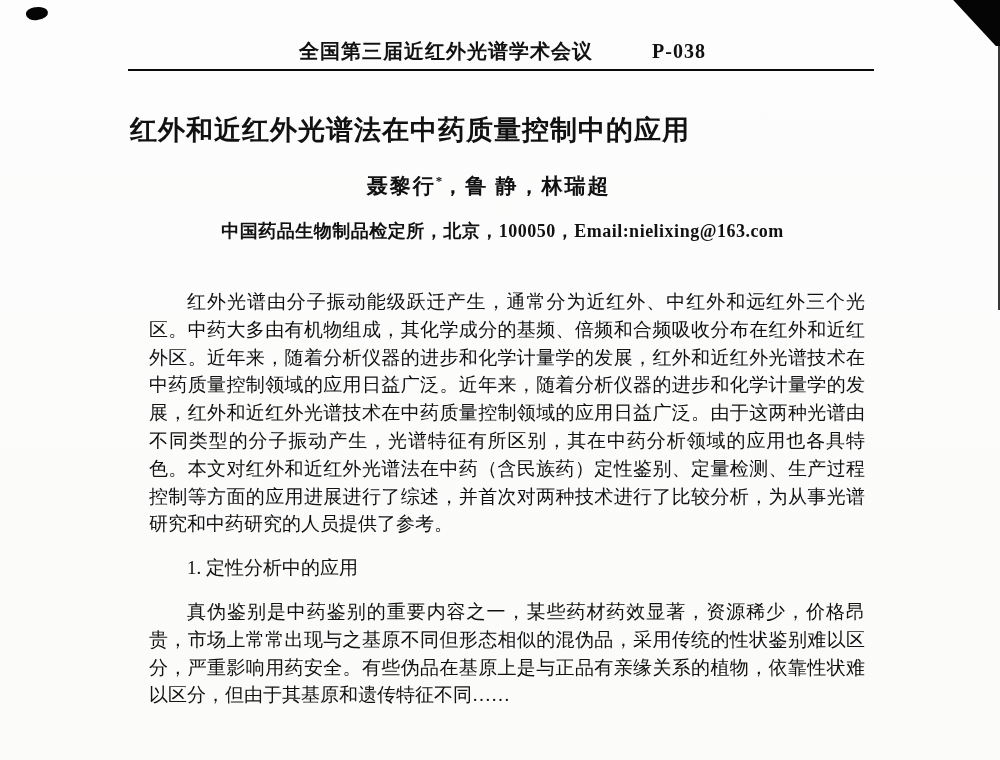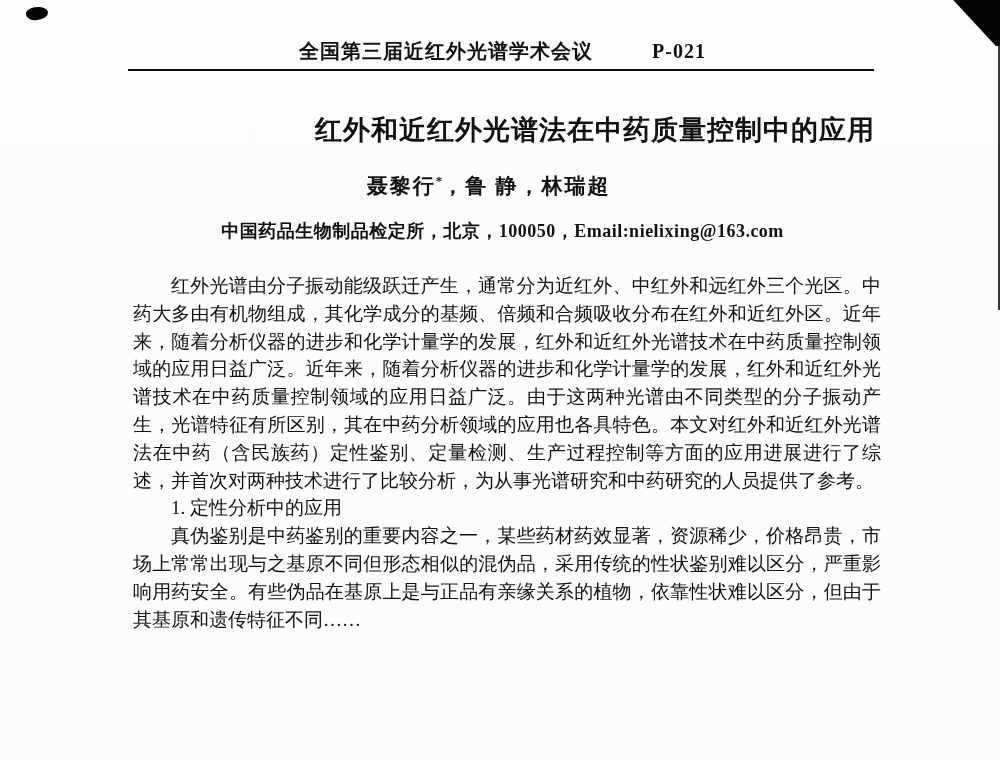--- a/index.html
+++ b/index.html
@@ -63,21 +63,21 @@
     border: none;
     margin: 0;
   }
   
   .title {
     position: absolute;
     top: 112px;
     left: 130px;
     width: 745px;
     margin: 0;
-    text-align: right;
+    text-align: left;
     font-size: 27px;
     font-weight: 700;
     letter-spacing: 1px;
   }
   .authors {
     position: absolute;
     top: 172px;
     left: 116px;
     width: 745px;
     text-align: center;
@@ -105,40 +105,40 @@
   .bodytext {
     position: absolute;
     top: 272px;
     left: 133px;
     width: 748px;
     font-size: 19px;
     line-height: 27.8px;
     text-align: justify;
   }
   .bodytext p {
-    margin: 0;
+    margin: 16px;
     text-indent: 2em;
     font-family: Liberation Serif, serif;
   }
   .section-heading {
     text-indent: 2em;
     margin: 0;
   }
 </style>
 </head>
 <body>
 
 <div class="scan">
 
   <div class="blob-topleft"></div>
   <div class="corner-topright"></div>
   <div class="edge-right"></div>
 
   <div class="header">
-    <span class="conf">全国第三届近红外光谱学术会议</span><span>P-021</span>
+    <span class="conf">全国第三届近红外光谱学术会议</span><span>P-038</span>
   </div>
   <div class="header-rule"></div>
 
   <h1 class="title">红外和近红外光谱法在中药质量控制中的应用</h1>
 
   <div class="authors">
     <span>聂黎行</span><sup>*</sup><span>，鲁  静，林瑞超</span>
   </div>
 
   <div class="affiliation">中国药品生物制品检定所，北京，100050，Email:nielixing@163.com</div>

